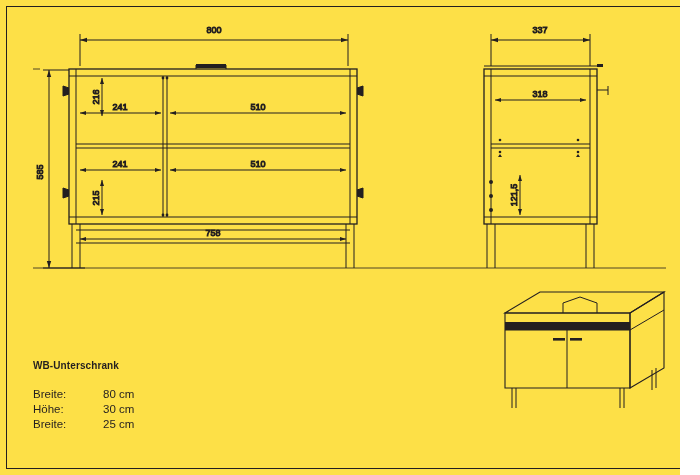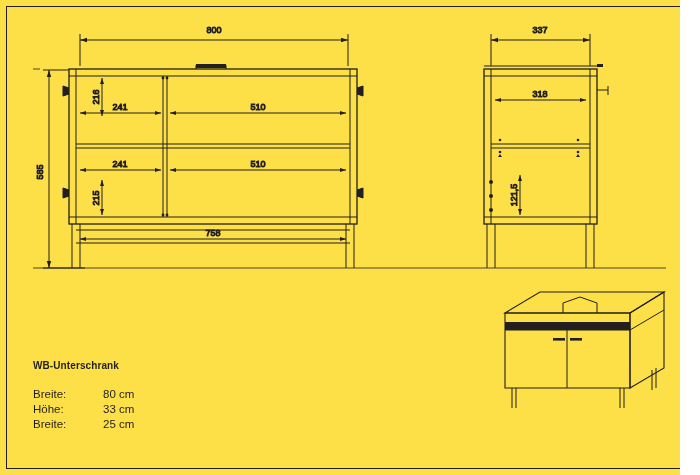--- a/index.html
+++ b/index.html
@@ -250,21 +250,21 @@
   </svg>
 
   <div class="title-block">
     <div class="prod-title">WB-Unterschrank</div>
     <div class="spec-row">
       <span class="spec-label">Breite:</span>
       <span class="spec-value">80 cm</span>
     </div>
     <div class="spec-row">
       <span class="spec-label">Höhe:</span>
-      <span class="spec-value">33 cm</span>
+      <span class="spec-value">30 cm</span>
     </div>
     <div class="spec-row">
       <span class="spec-label">Breite:</span>
       <span class="spec-value">25 cm</span>
     </div>
   </div>
 
 </div>
 
 </body></html>

